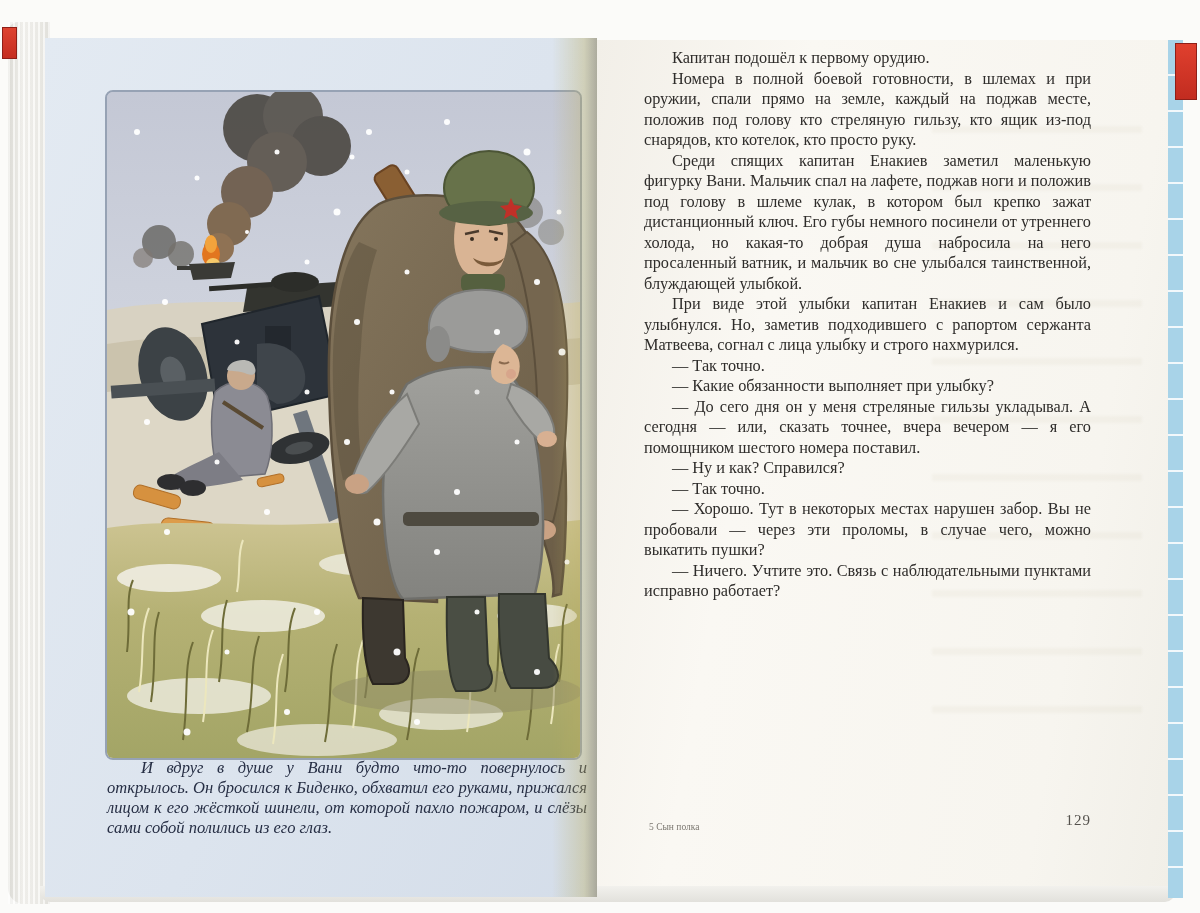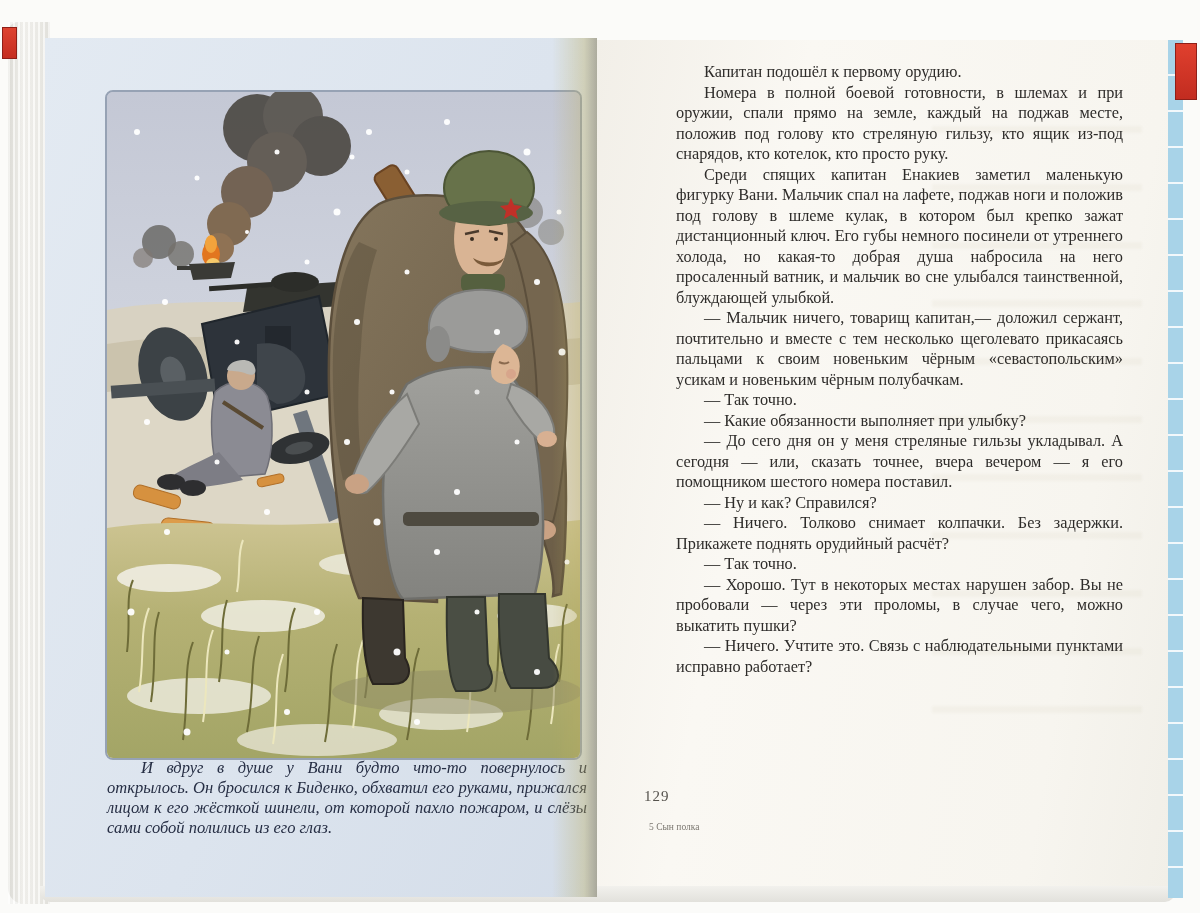--- a/index.html
+++ b/index.html
@@ -39,26 +39,26 @@
   .illo-frame{position:absolute;left:60px;top:52px;width:477px;height:670px;
     border:2px solid #96a2b4;border-radius:8px;overflow:hidden;background:#c9cdd8;box-sizing:border-box;}
   .illo-frame svg{display:block;width:473px;height:666px;}
 
   
   .caption{position:absolute;left:62px;top:720px;width:480px;
     font-style:italic;font-size:16.5px;line-height:20px;color:#262e44;
     text-align:justify;text-indent:34px;}
 
   
-  .text-col{position:absolute;left:47px;top:22px;width:447px;
-    font-size:16.3px;line-height:20.5px;color:#2e2c2a;text-align:justify;margin-left:32px;}
+  .text-col{position:absolute;left:47px;top:8px;width:447px;
+    font-size:16.3px;line-height:20.5px;color:#2e2c2a;text-align:justify;}
   .text-col p{margin:0;text-indent:28px;}
   .footer-note{position:absolute;left:52px;top:782px;font-size:9.5px;color:#7b7770;
     font-family:"Liberation Serif",serif;}
-  .page-num{position:absolute;left:47px;top:748px;width:447px;text-align:left;
+  .page-num{position:absolute;left:47px;top:772px;width:447px;text-align:right;
     font-size:15px;color:#55524d;letter-spacing:1px;}
   .bleed{position:absolute;right:26px;top:60px;width:210px;height:640px;opacity:.55;
     background:repeating-linear-gradient(180deg,rgba(0,0,0,0) 0 26px,rgba(158,148,104,.10) 26px 33px,rgba(0,0,0,0) 33px 58px);
     filter:blur(1px);pointer-events:none;}
 </style>
 </head>
 <body>
 
 <div class="scene">
 
@@ -284,26 +284,25 @@
   <div class="gutter-left"></div>
   <div class="gutter-right"></div>
 
   <div class="right-page">
     <div class="bleed"></div>
 
     <div class="text-col">
       <p>Капитан подошёл к первому орудию.</p>
       <p>Номера в полной боевой готовности, в шлемах и при оружии, спали прямо на земле, каждый на поджав месте, положив под голову кто стреляную гильзу, кто ящик из-под снарядов, кто котелок, кто просто руку.</p>
       <p>Среди спящих капитан Енакиев заметил маленькую фигурку Вани. Мальчик спал на лафете, поджав ноги и положив под голову в шлеме кулак, в котором был крепко зажат дистанционный ключ. Его губы немного посинели от утреннего холода, но какая-то добрая душа набросила на него просаленный ватник, и мальчик во сне улыбался таинственной, блуждающей улыбкой.</p>
-      <p>— Мальчик ничего, товарищ капитан,— доложил сержант, почтительно и вместе с тем несколько щеголевато прикасаясь пальцами к своим новеньким чёрным «севастопольским» усикам и новеньким чёрным полубачкам.</p>
+      <p>При виде этой улыбки капитан Енакиев и сам было улыбнулся. Но, заметив подходившего с рапортом сержанта Матвеева, согнал с лица улыбку и строго нахмурился.</p>
       <p>— Так точно.</p>
       <p>— Какие обязанности выполняет при улыбку?</p>
       <p>— До сего дня он у меня стреляные гильзы укладывал. А сегодня — или, сказать точнее, вчера вечером — я его помощником шестого номера поставил.</p>
       <p>— Ну и как? Справился?</p>
-      <p>— Ничего. Толково снимает колпачки. Без задержки. Прикажете поднять орудийный расчёт?</p>
       <p>— Так точно.</p>
       <p>— Хорошо. Тут в некоторых местах нарушен забор. Вы не пробовали — через эти проломы, в случае чего, можно выкатить пушки?</p>
       <p>— Ничего. Учтите это. Связь с наблюдательными пунктами исправно работает?</p>
     </div>
 
     <div class="page-num">129</div>
     <div class="footer-note">5 Сын полка</div>
   </div>
 
 </div>

